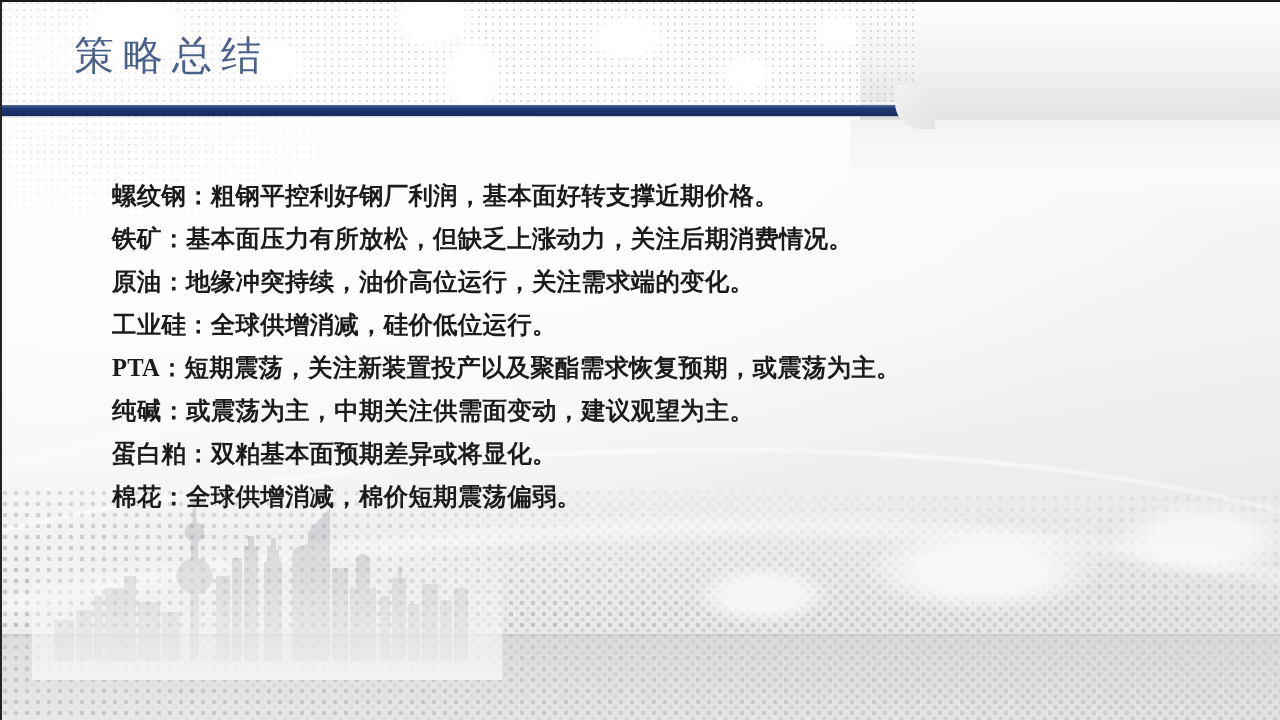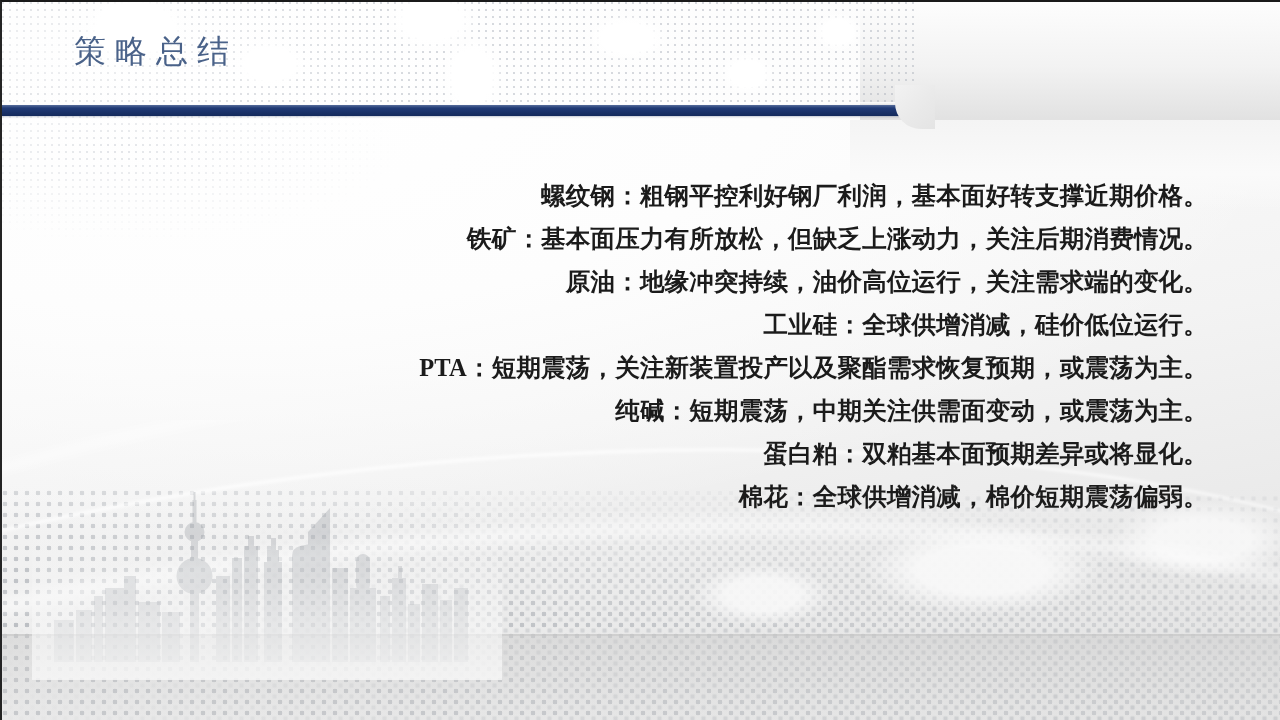--- a/index.html
+++ b/index.html
@@ -89,21 +89,21 @@
 
   
   .title-wrap {
     position: absolute;
     left: 72px; top: 33px;
     z-index: 6;
   }
   .slide-title {
     margin: 0;
     font-family: "Liberation Serif", "DejaVu Serif", serif;
-    font-size: 32px;
+    font-size: 40px;
     font-weight: 400;
     letter-spacing: 9px;
     color: #4a6289;
     line-height: 1.05;
     white-space: nowrap;
   }
 
   
   .blue-rule {
     position: absolute;
@@ -132,24 +132,23 @@
     position: absolute;
     left: 0; top: 100px;
     width: 910px; height: 3px;
     background: linear-gradient(180deg, rgba(255,255,255,.9), rgba(235,235,235,0));
     z-index: 4;
   }
 
   
   .body-block {
     position: absolute;
-    left: 126px; top: 172px;
+    left: 110px; top: 172px;
     width: 1080px;
     z-index: 7;
-    text-align: right;
   }
   .body-line {
     font-family: "Liberation Serif", "DejaVu Serif", serif;
     font-size: 24.5px;
     font-weight: 700;
     color: #1b1b1b;
     line-height: 43px;
     white-space: nowrap;
     letter-spacing: .2px;
   }
@@ -292,21 +291,21 @@
     <div class="blue-rule-shine"></div>
   </div>
   <div class="rule-notch"></div>
 
   <div class="body-block">
     <div class="body-line">螺纹钢：粗钢平控利好钢厂利润，基本面好转支撑近期价格。</div>
     <div class="body-line">铁矿：基本面压力有所放松，但缺乏上涨动力，关注后期消费情况。</div>
     <div class="body-line">原油：地缘冲突持续，油价高位运行，关注需求端的变化。</div>
     <div class="body-line">工业硅：全球供增消减，硅价低位运行。</div>
     <div class="body-line">PTA：短期震荡，关注新装置投产以及聚酯需求恢复预期，或震荡为主。</div>
-    <div class="body-line">纯碱：短期震荡，中期关注供需面变动，或震荡为主。</div>
+    <div class="body-line">纯碱：或震荡为主，中期关注供需面变动，建议观望为主。</div>
     <div class="body-line">蛋白粕：双粕基本面预期差异或将显化。</div>
     <div class="body-line">棉花：全球供增消减，棉价短期震荡偏弱。</div>
   </div>
 
   <div class="deco">
     <div class="hex-field"></div>
     <div class="hex-field2"></div>
     <div class="hex-clear"></div>
     <div class="shade-band-top"></div>
     <div class="shade-band"></div>

